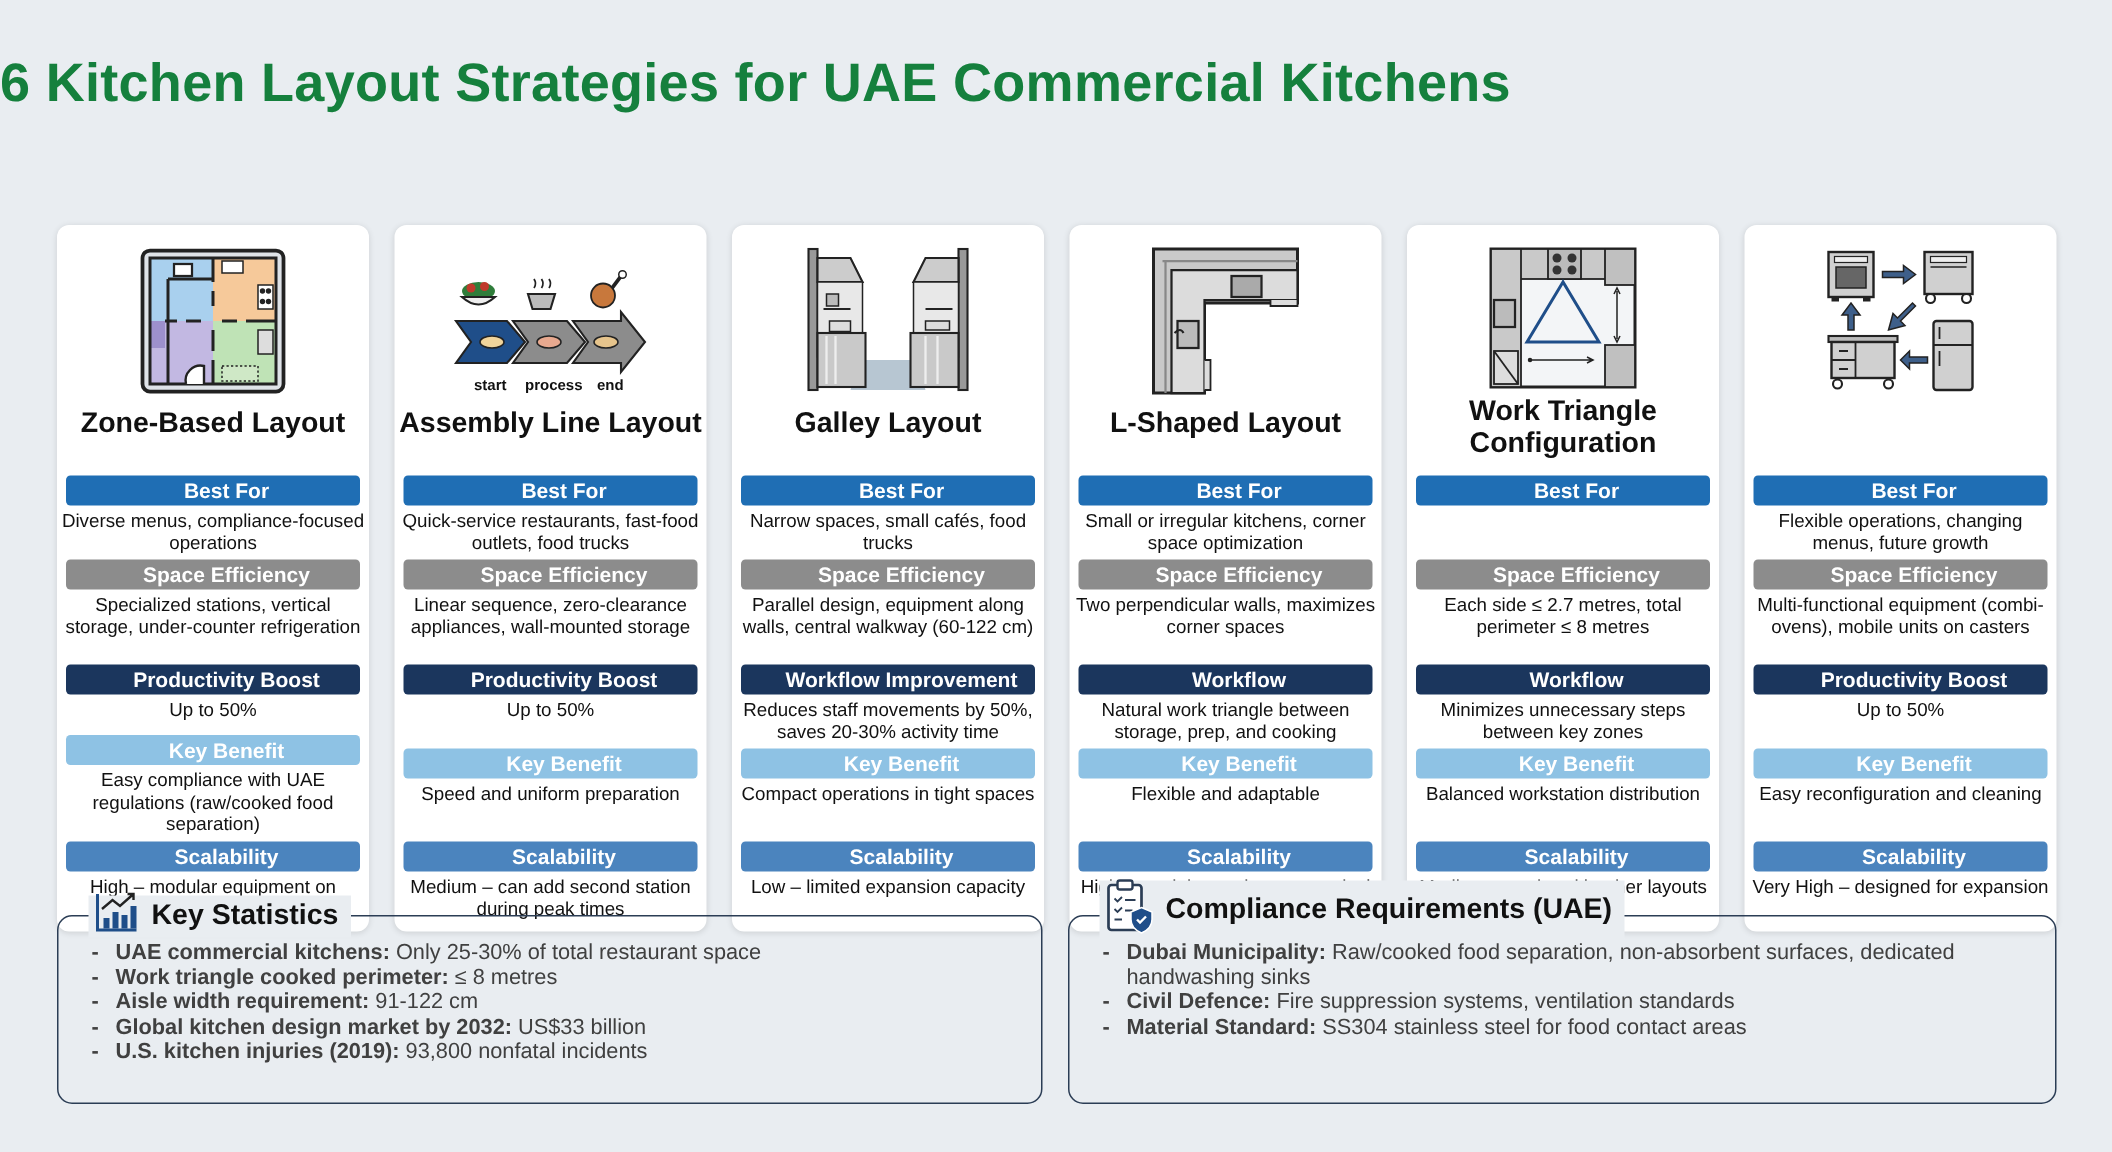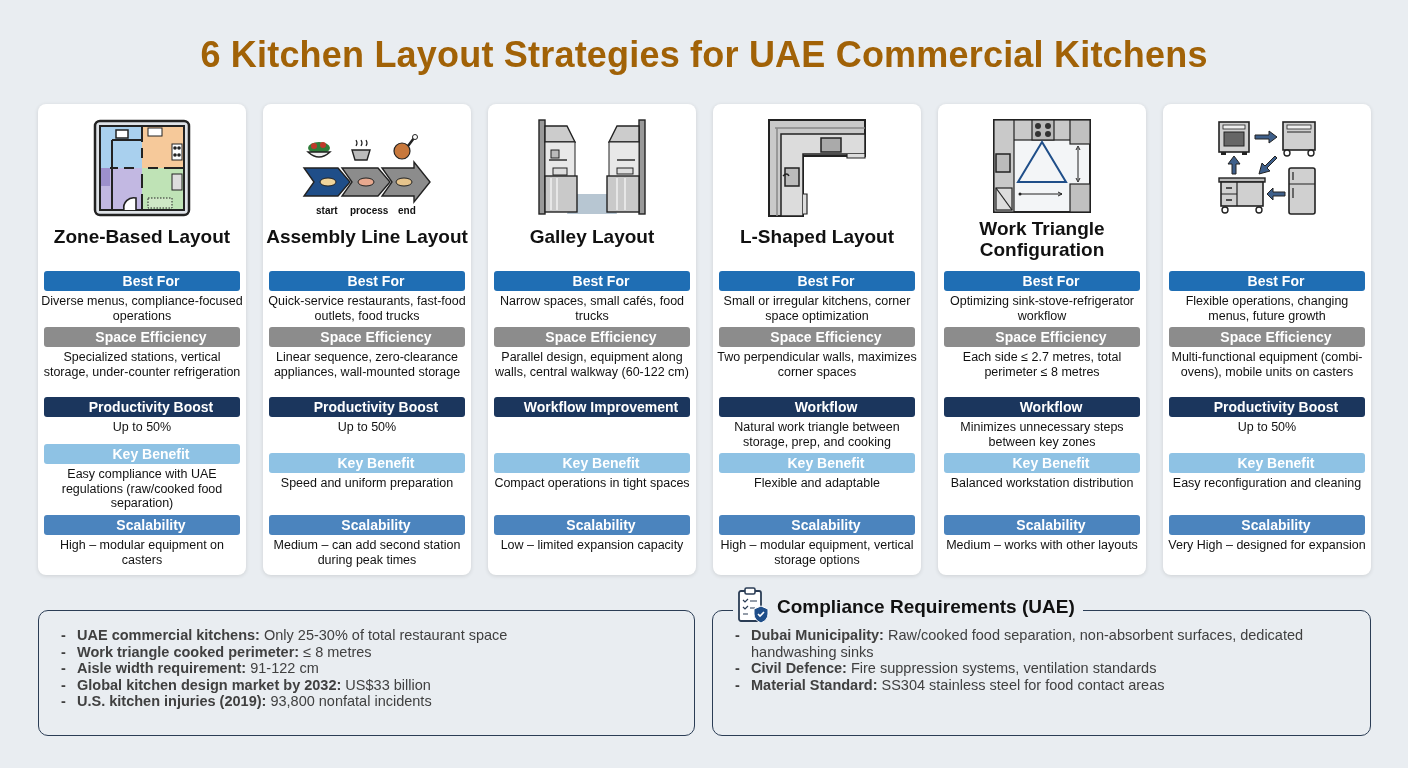--- a/index.html
+++ b/index.html
@@ -5,32 +5,33 @@
   * { box-sizing: border-box; margin: 0; padding: 0; }
   html, body { width: 1408px; height: 768px; overflow: hidden; }
   body {
     background: #e9edf1;
     font-family: "Liberation Sans", "DejaVu Sans", sans-serif;
     color: #111;
     position: relative;
   }
   .title {
     position: absolute; left: 0; top: 34px; width: 1408px;
-    text-align: center; font-size: 36px; font-weight: bold; color: #a16207;
+    font-size: 36px; font-weight: bold; color: #15803d;
     letter-spacing: 0.2px;
   }
   .cards {
     position: absolute; left: 38px; top: 104px; width: 1336px; height: 472px;
     display: flex; gap: 17px;
   }
   .card {
     width: 208px; height: 471px; background: #fff; border-radius: 8px;
     box-shadow: 0 1px 4px rgba(0,0,0,0.12);
     position: relative;
     padding: 0 6px;
+    margin-top: 46px;
   }
   .icon-wrap {
     position: absolute; left: 0; top: 14px; width: 100%; height: 100px;
     display: flex; justify-content: center; align-items: center;
   }
   .card-title {
     position: absolute; left: 0; width: 100%; text-align: center;
     font-weight: bold; font-size: 19px; color: #111; line-height: 21px;
   }
   .card-title.one { top: 122px; }
@@ -164,20 +165,21 @@
         <rect x="70" y="58" width="32" height="36" fill="#c9c9c9" stroke="#222" stroke-width="1.4"></rect>
         <path d="M80 60 V92 M88 60 V92" stroke="#fff" stroke-width="1.5" opacity="0.7"></path>
       </svg>
     </div>
     <div class="card-title one">Galley Layout</div>
     <div class="hdr c-best" style="top:167px">Best For</div>
     <div class="val" style="top:190px">Narrow spaces, small cafés, food trucks</div>
     <div class="hdr c-space" style="top:223px">Space Efficiency</div>
     <div class="val" style="top:246px">Parallel design, equipment along walls, central walkway (60-122 cm)</div>
     <div class="hdr c-prod" style="top:293px">Workflow Improvement</div>
+    <div class="val" style="top:316px">Reduces staff movements by 50%, saves 20-30% activity time</div>
     <div class="hdr c-key" style="top:349px">Key Benefit</div>
     <div class="val" style="top:372px">Compact operations in tight spaces</div>
     <div class="hdr c-scale" style="top:411px">Scalability</div>
     <div class="val" style="top:434px">Low – limited expansion capacity</div>
   </div>
 
   <div class="card">
     <div class="icon-wrap">
       <svg width="100" height="100" viewBox="0 0 100 100">
         <path d="M2 2 H98 V38 H36 V98 H2 Z" fill="#c9c9c9" stroke="#222" stroke-width="2"></path>
@@ -223,21 +225,20 @@
         <path d="M86 30 V62 M84 32 L86 28 L88 32 M84 60 L86 64 L88 60" stroke="#222" stroke-width="1" fill="none"></path>
         <path d="M28 76 H70 M66 74 L70 76 L66 78" stroke="#222" stroke-width="1" fill="none"></path>
         <circle cx="28" cy="76" r="1.5" fill="#222"></circle>
       </svg>
     </div>
     <div class="card-title two">
       <div>Work Triangle</div>
       <div>Configuration</div>
     </div>
     <div class="hdr c-best" style="top:167px">Best For</div>
-    <div class="val" style="top:190px">Optimizing sink-stove-refrigerator workflow</div>
     <div class="hdr c-space" style="top:223px">Space Efficiency</div>
     <div class="val" style="top:246px">Each side ≤ 2.7 metres, total perimeter ≤ 8 metres</div>
     <div class="hdr c-prod" style="top:293px">Workflow</div>
     <div class="val" style="top:316px">Minimizes unnecessary steps between key zones</div>
     <div class="hdr c-key" style="top:349px">Key Benefit</div>
     <div class="val" style="top:372px">Balanced workstation distribution</div>
     <div class="hdr c-scale" style="top:411px">Scalability</div>
     <div class="val" style="top:434px">Medium – works with other layouts</div>
   </div>
 
@@ -275,20 +276,33 @@
     <div class="hdr c-prod" style="top:293px">Productivity Boost</div>
     <div class="val" style="top:316px">Up to 50%</div>
     <div class="hdr c-key" style="top:349px">Key Benefit</div>
     <div class="val" style="top:372px">Easy reconfiguration and cleaning</div>
     <div class="hdr c-scale" style="top:411px">Scalability</div>
     <div class="val" style="top:434px">Very High – designed for expansion</div>
   </div>
 </div>
 
 <div class="panel" style="left:38px; width:657px;">
+  <div class="panel-title">
+    <span>
+      <svg width="30" height="28" viewBox="0 0 30 28">
+        <path d="M2 2 V26 H28" stroke="#1f4e89" stroke-width="2" fill="none"></path>
+        <rect x="6" y="18" width="4" height="7" fill="#1f4e89"></rect>
+        <rect x="12" y="14" width="4" height="11" fill="#1f4e89"></rect>
+        <rect x="18" y="16" width="4" height="9" fill="#1f4e89"></rect>
+        <rect x="24" y="10" width="4" height="15" fill="#1f4e89"></rect>
+        <path d="M5 12 L12 6 L17 10 L26 2 M22 2 H26 V6" stroke="#222" stroke-width="1.6" fill="none"></path>
+      </svg>
+    </span>
+    <span>Key Statistics</span>
+  </div>
   <ul>
     <li><b>UAE commercial kitchens:</b> <span>Only 25-30% of total restaurant space</span></li>
     <li><b>Work triangle cooked perimeter:</b> <span>≤ 8 metres</span></li>
     <li><b>Aisle width requirement:</b> <span>91-122 cm</span></li>
     <li><b>Global kitchen design market by 2032:</b> <span>US$33 billion</span></li>
     <li><b>U.S. kitchen injuries (2019):</b> <span>93,800 nonfatal incidents</span></li>
   </ul>
 </div>
 
 <div class="panel" style="left:712px; width:659px;">

